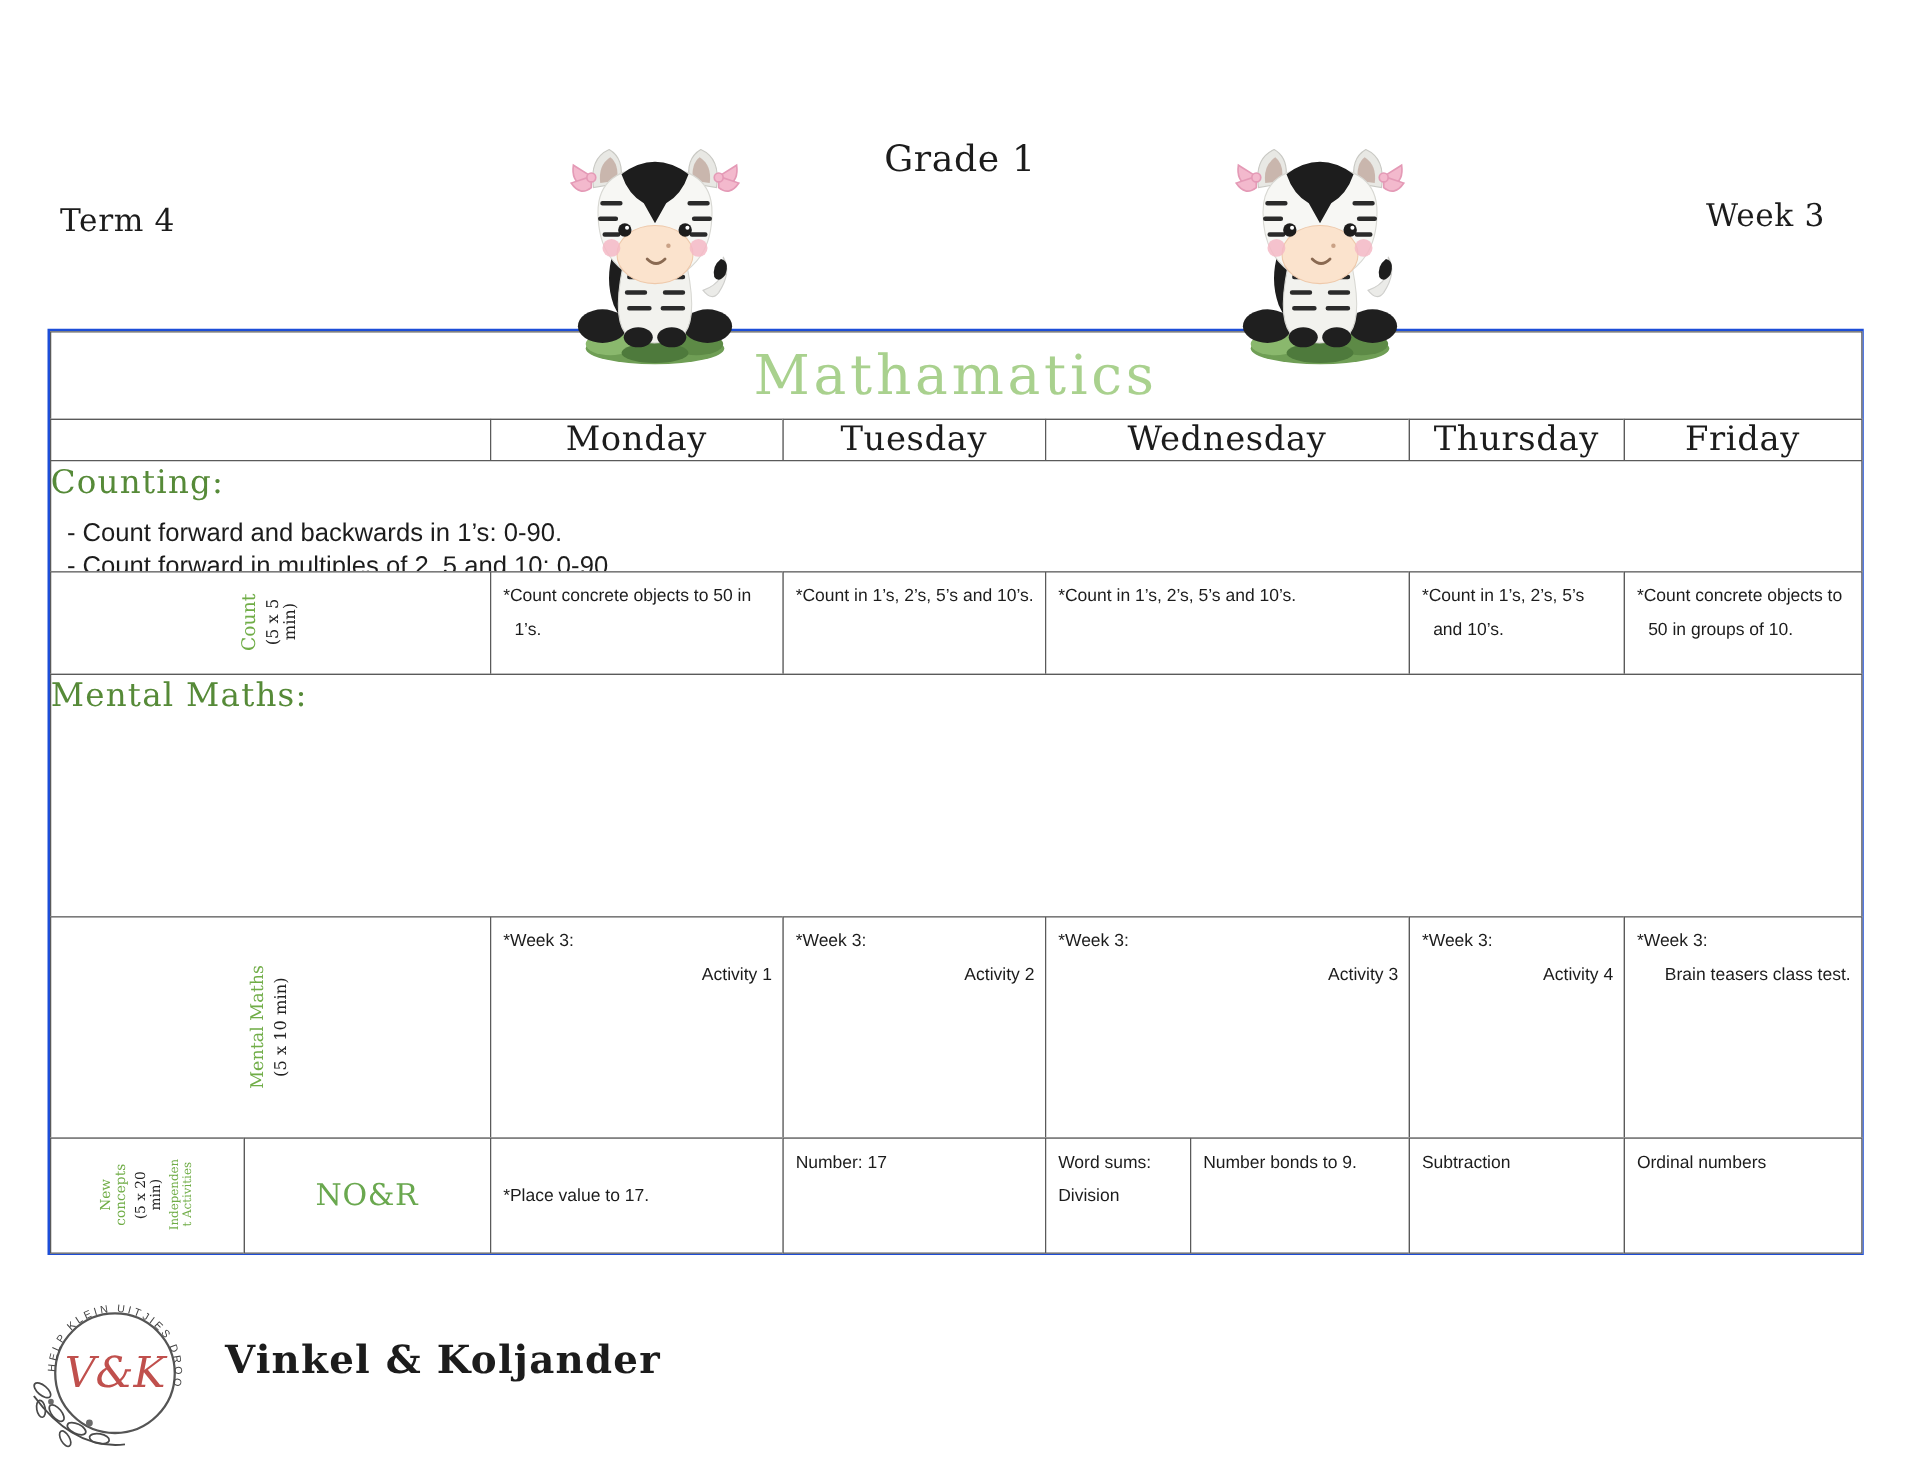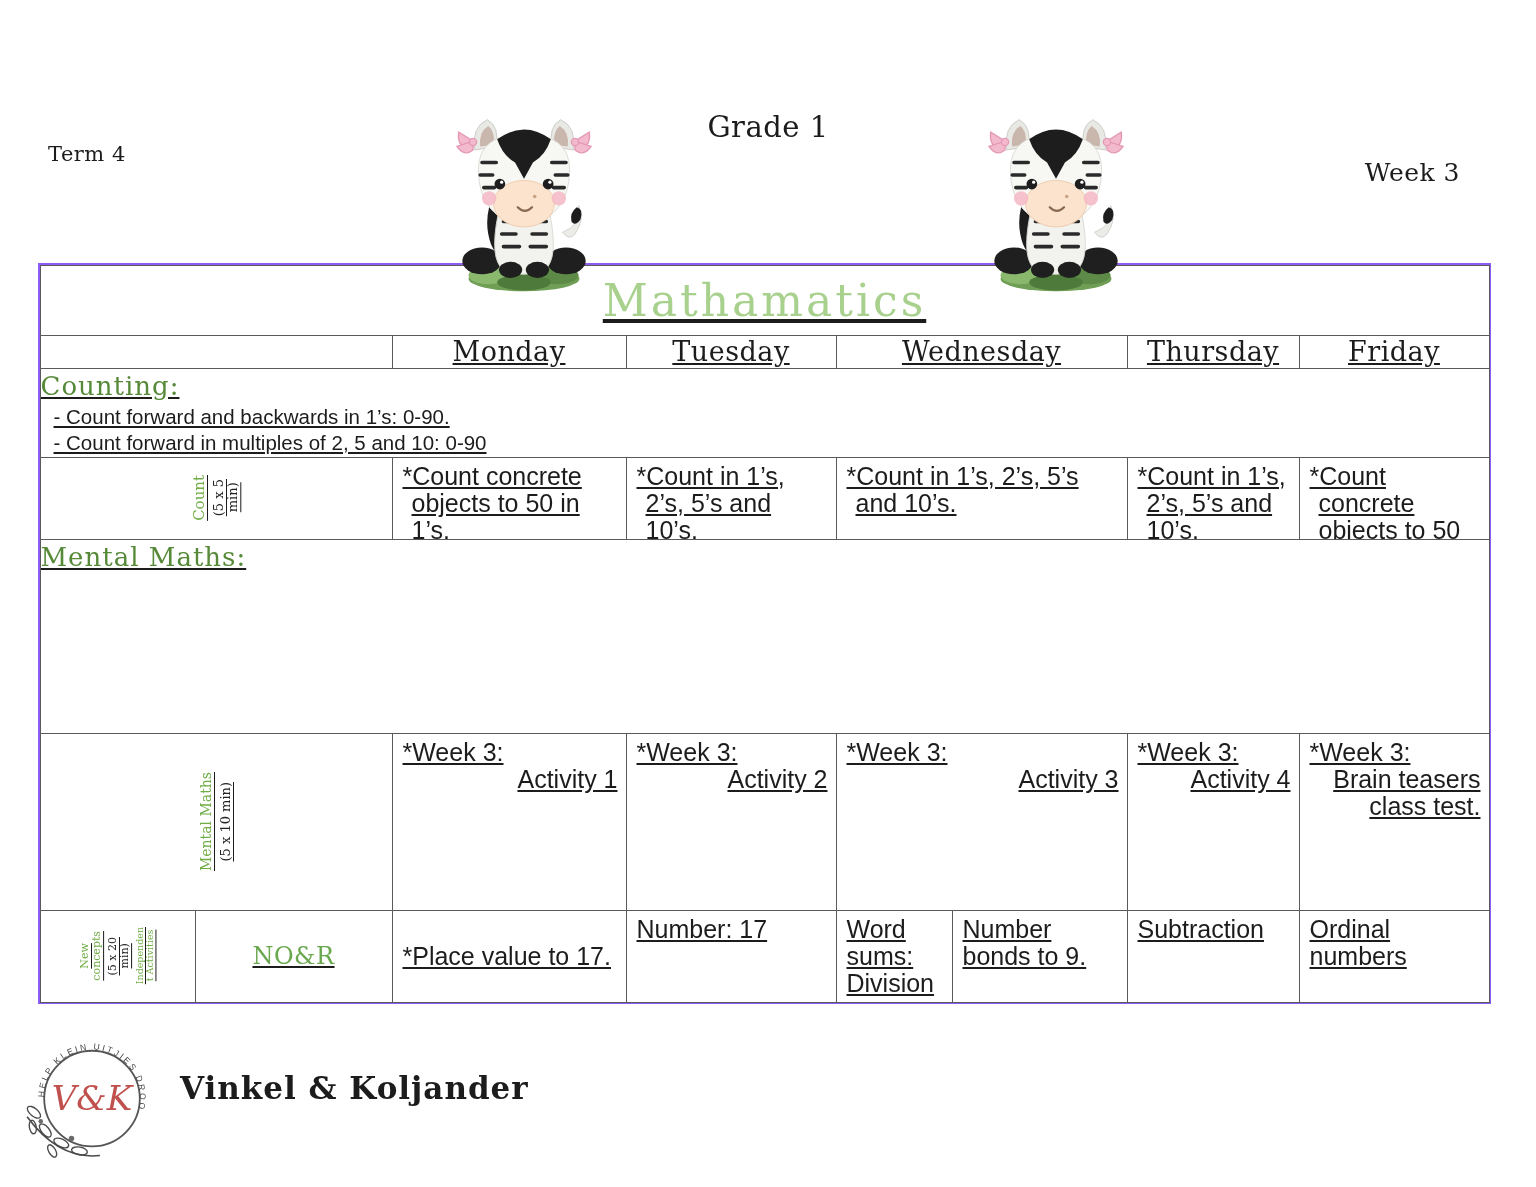--- a/index.html
+++ b/index.html
@@ -8,57 +8,56 @@
     width: 1536px;
     height: 1187px;
     background: #ffffff;
     font-family: "Liberation Sans", sans-serif;
     color: #1c1c1c;
     overflow: hidden;
   }
   .fancy { font-family: "DejaVu Serif", serif; letter-spacing: 0.5px; }
 
   
-  .term-label   { position:absolute; left:48px;  top:142px; font-size:21px; }
+  .term-label   { position:absolute; left:48px;  top:162px; font-size:25px; }
   .week-label   { position:absolute; right:76px; top:158px; font-size:25px; }
   .title-block  { position:absolute; left:0; right:0; top:100px; text-align:center; }
   .page-title   { font-size:46px; color:#6aa84f; letter-spacing:2px; }
   .grade-label  { font-size:29px; margin-top:10px; }
 
   .zebra { position:absolute; width:152px; height:194px; z-index:5; }
   .zebra-left  { left:448px; top:104px; }
   .zebra-right { left:980px; top:104px; }
 
   
   .plan-table {
     position:absolute; left:38px; top:263px;
     width:1449px;
     display:grid;
     grid-template-columns: 155px 197px 234px 210px 116px 175px 172px 190px;
     grid-template-rows: 70px 33px 89px 82px 194px 177px 92px;
-    border: 2px solid #8b5cf6;
+    border: 2px solid #1d4ed8;
     background:#ffffff;
     z-index:1;
-    text-decoration:underline;
   }
   .cell { border:1px solid #5a5a5a; margin:-0.5px; background:#fff; box-sizing:border-box; overflow:hidden; }
   .span-all { grid-column: 1 / 9; }
   .span-first { grid-column: 1 / 3; }
   .span-wed { grid-column: 5 / 7; }
 
   .subject-row { display:flex; align-items:center; justify-content:center; }
   .subject-title { font-size:44px; color:#a9d18e; letter-spacing:3px; }
 
   .day-cell { display:flex; align-items:center; justify-content:center; font-size:27px; }
 
   .section-cell { padding:2px 0 0 0; }
   .section-heading { font-size:26px; color:#568a38; letter-spacing:1px; }
-  .bullets { white-space:pre-line; font-size:20.5px; line-height:26px; padding:3px 10px 0 13px; }
-
-  .body-cell { font-size:25px; line-height:27px; padding:5px 8px 4px 10px; }
+  .bullets { white-space:pre-line; font-size:20.5px; line-height:26px; padding:3px 10px 0 13px;margin-top:10px; }
+
+  .body-cell { font-size:14px; line-height:27px; padding:5px 8px 4px 10px; }
   .hang { text-indent:-9px; padding-left:19px; }
 
   .label-cell { display:flex; align-items:center; justify-content:center; gap:4px; }
   .vtext {
     writing-mode: vertical-rl;
     transform: rotate(180deg);
     white-space: pre-line;
     text-align: center;
     line-height: 1.1;
     font-family:"DejaVu Serif", serif;

